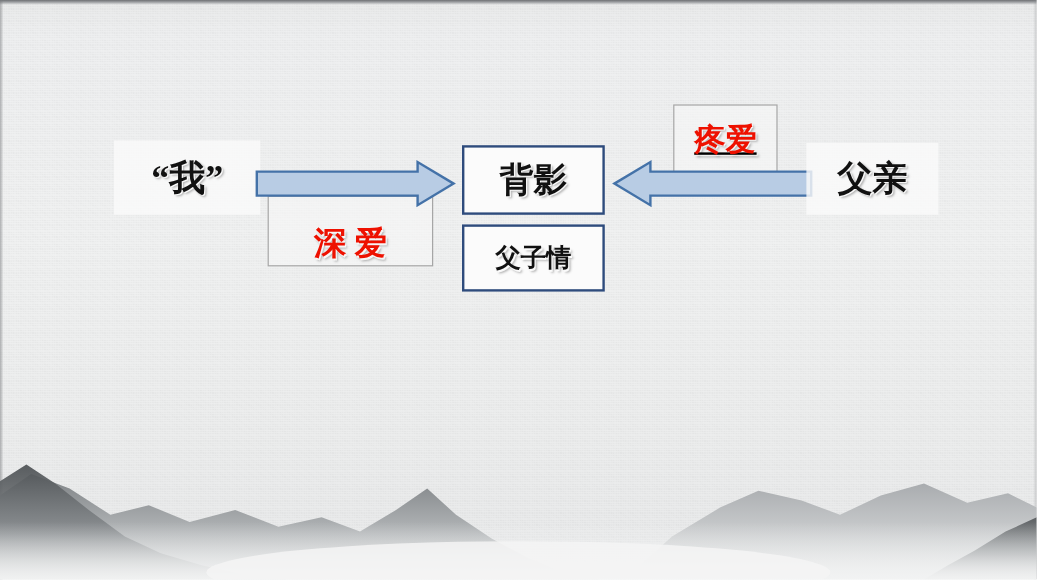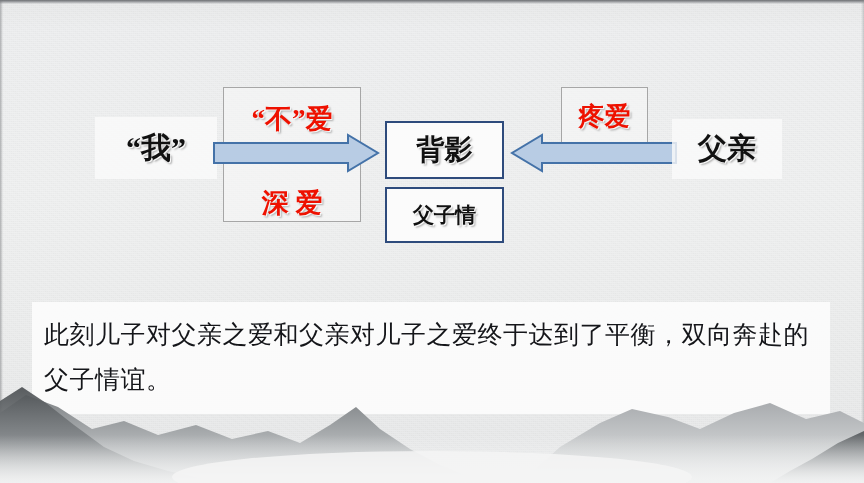--- a/index.html
+++ b/index.html
@@ -145,59 +145,53 @@
   <div class="bg-base"></div>
   <div class="bg-noise"></div>
   <div class="bg-topline"></div>
   <div class="bg-leftline"></div>
   <div class="bg-rightline"></div>
 
   <div class="plate" style="left:95px; top:117px; width:122px; height:62px;">
     <span class="cn" style="font-size:30px;">“我”</span>
   </div>
 
-  <div class="gbox" style="left:223px; top:87px; width:136px; height:62px;">
-    <span class="cn-red" style="font-size:27px;">“不”爱</span>
-  </div>
 
   <div class="gbox" style="left:223px; top:163px; width:136px; height:57px;">
     <span class="cn-red" style="font-size:27px;margin-top:20px;">深 爱</span>
   </div>
 
   <div class="arrow" style="left:212px; top:133px; width:168px; height:40px;">
     <svg width="168" height="40" viewBox="0 0 168 40">
       <polygon points="2,10 136,10 136,2 166,20 136,38 136,30 2,30" fill="#b8cce4" stroke="#4472a8" stroke-width="2" stroke-linejoin="miter"></polygon>
     </svg>
   </div>
 
   <div class="nbox" style="left:385px; top:121px; width:115px; height:54px;">
     <span class="cn" style="font-size:28px;">背影</span>
   </div>
 
   <div class="nbox" style="left:385px; top:187px; width:115px; height:52px;">
     <span class="cn" style="font-size:21px;">父子情</span>
   </div>
 
-  <div class="gbox" style="left:561px; top:87px; width:85px; height:57px;">
+  <div class="gbox" style="left:561px; top:87px; width:85px; height:57px;text-decoration:underline;">
     <span class="cn-red" style="font-size:26px;">疼爱</span>
   </div>
 
   <div class="arrow" style="left:506px; top:133px; width:172px; height:40px;">
     <svg width="172" height="40" viewBox="0 0 172 40">
       <polygon points="170,10 36,10 36,2 6,20 36,38 36,30 170,30" fill="#b8cce4" stroke="#4472a8" stroke-width="2" stroke-linejoin="miter"></polygon>
     </svg>
   </div>
 
   <div class="plate" style="left:672px; top:119px; width:110px; height:60px;text-align:center;">
     <span class="cn" style="font-size:29px;">父亲</span>
   </div>
 
-  <div id="caption-panel">
-    <div id="caption-text">此刻儿子对父亲之爱和父亲对儿子之爱终于达到了平衡，双向奔赴的父子情谊。</div>
-  </div>
 
   <div class="mountains">
     <svg viewBox="0 0 864 110" preserveAspectRatio="none">
       <defs>
         <linearGradient id="mfar" x1="0" y1="0" x2="0" y2="1">
           <stop offset="0%" stop-color="#a9acaf"></stop>
           <stop offset="70%" stop-color="#d6d8d9"></stop>
           <stop offset="100%" stop-color="#e9eaeb"></stop>
         </linearGradient>
         <linearGradient id="mmid" x1="0" y1="0" x2="0" y2="1">

